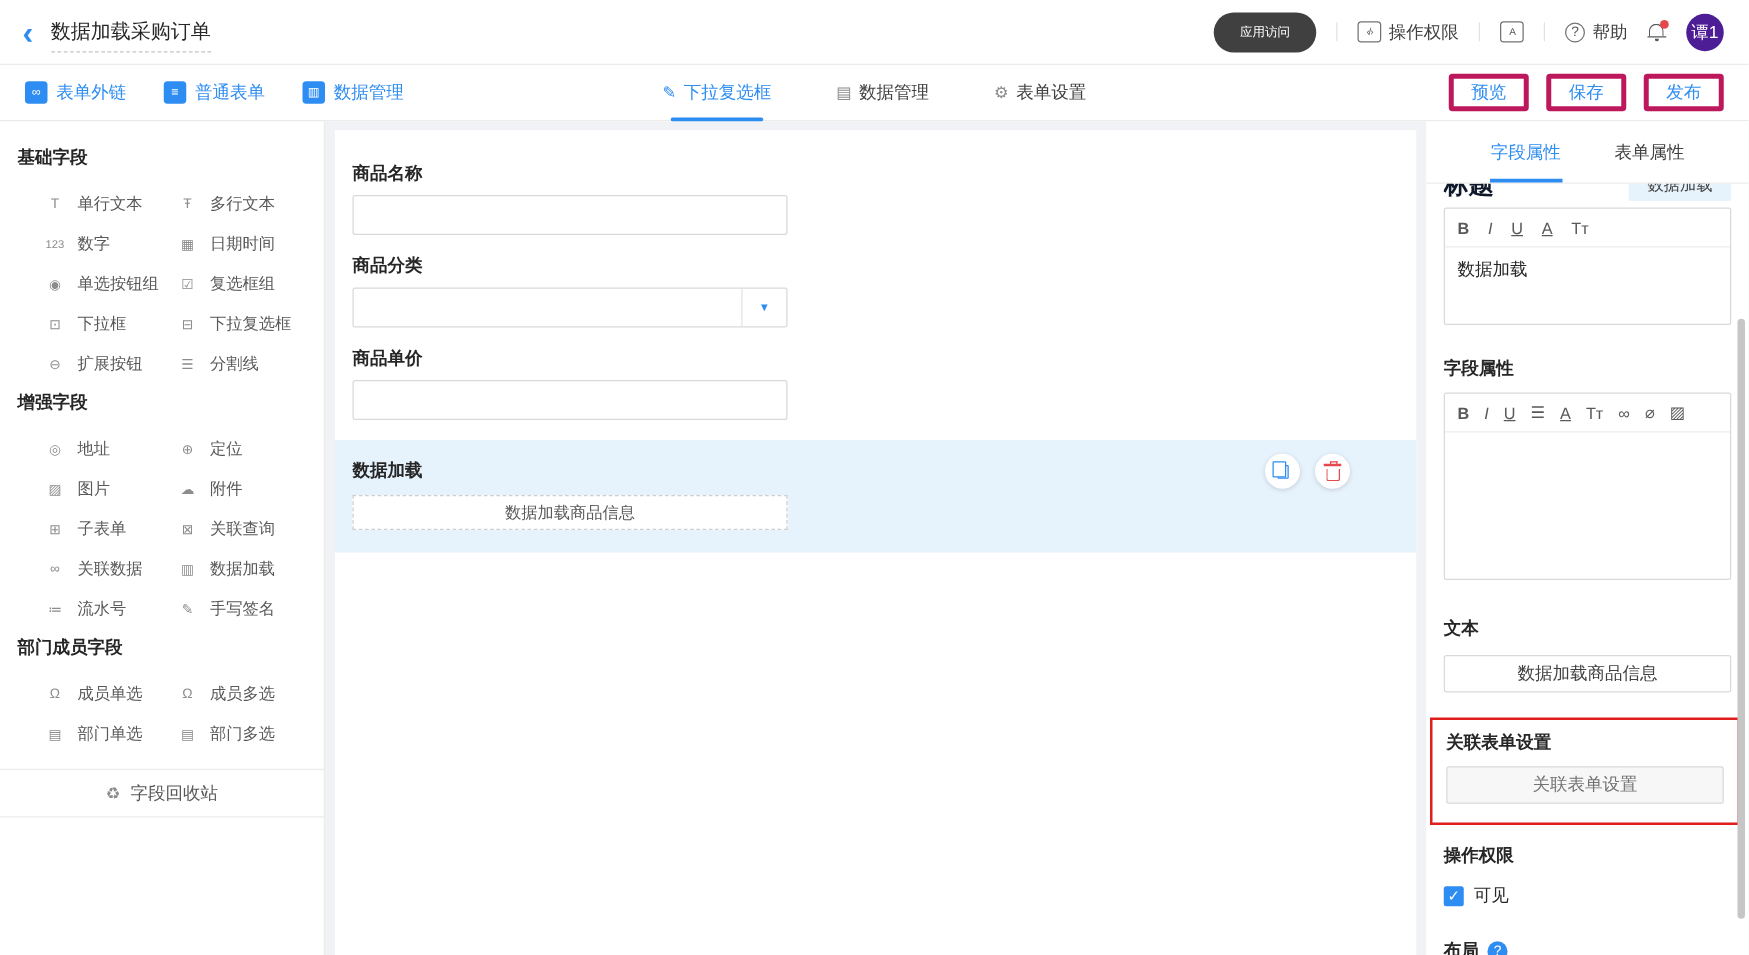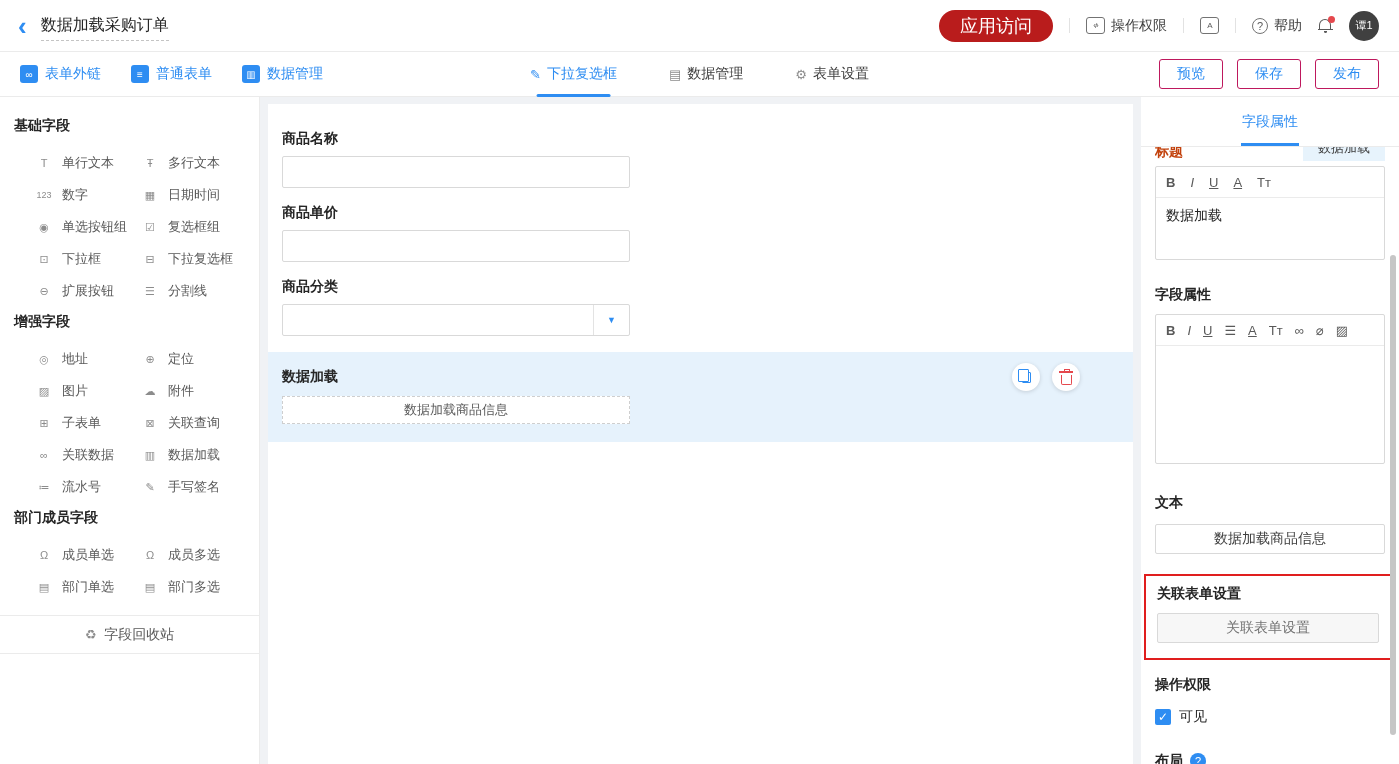--- a/index.html
+++ b/index.html
@@ -5,45 +5,45 @@
   * { margin:0; padding:0; box-sizing:border-box; }
   html,body { width:1399px; height:764px; overflow:hidden; }
   body { font-family:"Liberation Sans","DejaVu Sans",sans-serif; color:#262626; background:#fff; font-size:14px; }
 
   
   .header { height:52px; display:flex; align-items:center; padding:0 20px 0 18px; border-bottom:1px solid #ebebeb; background:#fff; }
   .back { color:#2e8df2; font-size:26px; line-height:1; cursor:pointer; margin-right:14px; font-weight:700; }
   .title-wrap { display:inline-block;text-align:center; }
   .page-title { font-size:16px; color:#262626; padding-bottom:7px; border-bottom:1px dashed #c4c4c4; }
   .header-right { margin-left:auto; display:flex; align-items:center; gap:16px; }
-  .pill-btn { background:#b91c1c; color:#fff; border:none; height:32px; padding:0 21px; border-radius:16px; font-size:18px; cursor:pointer; }
+  .pill-btn { background:#404040; color:#fff; border:none; height:32px; padding:0 21px; border-radius:16px; font-size:10px; cursor:pointer; }
   .v-div { width:1px; height:15px; background:#e2e2e2; }
   .hr-item { display:flex; align-items:center; gap:6px; color:#404040; font-size:14px; cursor:pointer; }
   .mini-box { display:inline-flex; align-items:center; justify-content:center; width:19px; height:17px; border:1px solid #737373; border-radius:3px; font-size:8px; color:#595959; letter-spacing:-1px; }
   .q-circle { display:inline-flex; align-items:center; justify-content:center; width:16px; height:16px; border:1px solid #737373; border-radius:50%; font-size:11px; color:#595959; }
   .bell { position:relative; width:15px; height:14px; cursor:pointer; }
   .bell-body { position:absolute; left:1px; top:0; width:12px; height:10px; border:1.5px solid #595959; border-bottom:none; border-radius:7px 7px 0 0; }
   .bell-base { position:absolute; left:0; top:10px; width:15px; height:1.5px; background:#595959; }
   .bell-clapper { position:absolute; left:6px; top:12px; width:3px; height:2px; background:#595959; border-radius:0 0 2px 2px; }
   .bell-dot { position:absolute; right:-2px; top:-3px; width:7px; height:7px; background:#e5484d; border-radius:50%; }
-  .avatar { width:30px; height:30px; border-radius:50%; background:#404040; color:#fff; font-size:11px; display:flex; align-items:center; justify-content:center; cursor:pointer; }
+  .avatar { width:30px; height:30px; border-radius:50%; background:#4c1d95; color:#fff; font-size:14px; display:flex; align-items:center; justify-content:center; cursor:pointer; }
 
   
   .toolbar { height:45px; display:flex; align-items:center; border-bottom:1px solid #ebebeb; background:#fff; padding:0 20px; position:relative; }
   .tb-left { display:flex; align-items:center; gap:30px; }
   .tb-item { display:flex; align-items:center; gap:7px; color:#2e8df2; font-size:14px; cursor:pointer; }
   .tb-ico { width:18px; height:18px; border-radius:3px; background:#2e8df2; color:#fff; font-size:10px; display:flex; align-items:center; justify-content:center; }
   .tb-tabs { position:absolute; left:50%; transform:translateX(-50%); display:flex; gap:52px; height:45px; }
   .tb-tab { display:flex; align-items:center; gap:6px; font-size:14px; color:#404040; cursor:pointer; position:relative; height:45px; }
   .tb-tab .tab-ico { font-size:13px; color:#8c8c8c; }
   .tb-tab.active { color:#2e8df2; }
   .tb-tab.active .tab-ico { color:#2e8df2; }
   .tb-tab.active::after { content:""; position:absolute; bottom:0; left:50%; transform:translateX(-50%); width:74px; height:3px; background:#2e8df2; border-radius:2px; }
   .tb-right { margin-left:auto; display:flex; gap:14px; }
-  .ghost-btn { width:64px; height:30px; border:1px solid #be185d; color:#2e8df2; background:#fff; border-radius:3px; font-size:14px; cursor:pointer; }
+  .ghost-btn { width:64px; height:30px; border:4px solid #be185d; color:#2e8df2; background:#fff; border-radius:3px; font-size:14px; cursor:pointer; }
 
   
   .app-body { display:flex; height:667px; background:#f0f2f5; }
 
   
   .sidebar { width:260px; background:#fff; border-right:1px solid #ebebeb; flex:none; padding-top:14px; }
   .grp-title { font-weight:700; font-size:14px; color:#262626; padding:6px 0 10px 14px; }
   .grp-title + .item-row { margin-top:2px; }
   .item-row { display:flex; padding-left:34px; height:32px; align-items:center; }
   .fld-item { display:flex; align-items:center; gap:8px; width:106px; font-size:13px; color:#595959; cursor:pointer; }
@@ -71,21 +71,21 @@
   .trash-glyph::after { content:""; position:absolute; left:2px; top:-6px; width:4px; height:2px; border:1.5px solid #e5484d; border-bottom:none; }
 
   
   .props { width:258px; background:#fff; flex:none; position:relative; overflow:hidden; }
   .props-tabs { height:50px; display:flex; padding:0 30px; border-bottom:1px solid #ebebeb; }
   .p-tab { flex:1; display:flex; align-items:center; justify-content:center; font-size:14px; color:#404040; cursor:pointer; position:relative; }
   .p-tab.active { color:#2e8df2; }
   .p-tab.active::after { content:""; position:absolute; bottom:0; left:50%; transform:translateX(-50%); width:58px; height:3px; background:#2e8df2; }
   .props-content { padding:0 14px; overflow:hidden; height:617px; }
   .ttl-row { display:flex; align-items:flex-end; justify-content:space-between; margin-top:-10px; height:24px; overflow:hidden; }
-  .ttl-label { font-weight:700; font-size:14px; color:#c2410c; }
+  .ttl-label { font-weight:700; font-size:20px; color:#0f172a; }
   .ttl-badge { background:#e7f3fc; color:#404040; font-size:13px; padding:5px 15px 4px; cursor:pointer; }
   .editor { border:1px solid #d9d9d9; border-radius:2px; margin-top:5px; }
   .ed-toolbar { display:flex; align-items:center; gap:15px; height:31px; padding:0 10px; border-bottom:1px solid #ebebeb; color:#595959; font-size:13px; }
   .ed-toolbar span { cursor:pointer; }
   .t-b { font-weight:700; }
   .t-i { font-style:italic; }
   .t-u, .t-a { text-decoration:underline; }
   .ed-body { padding:9px 10px; font-size:14px; color:#262626; }
   .sec-label { font-weight:700; font-size:14px; color:#262626; }
   .wide-btn { width:100%; height:30px; background:#fff; border:1px solid #d9d9d9; border-radius:2px; font-size:14px; color:#404040; cursor:pointer; }
@@ -298,48 +298,49 @@
     </div>
   </div>
 
   <div class="main">
     <div class="canvas">
       <div class="cv-field">
         <div class="cv-label">商品名称</div>
         <input class="cv-input" style="">
       </div>
       <div class="cv-field">
-        <div class="cv-label">商品单价</div>
-        <input class="cv-input" style="">
-      </div>
-      <div class="cv-field">
         <div class="cv-label">商品分类</div>
         <div class="cv-select">
           <span class="sel-body"></span>
           <span class="sel-caret">▼</span>
         </div>
+      </div>
+      <div class="cv-field">
+        <div class="cv-label">商品单价</div>
+        <input class="cv-input" style="">
       </div>
       <div class="cv-selected">
         <div class="cv-label">数据加载</div>
         <div class="dash-btn">数据加载商品信息</div>
         <div class="fld-actions">
           <span class="act-circle">
               <span class="copy-glyph"></span>
             </span>
           <span class="act-circle">
               <span class="trash-glyph"></span>
             </span>
         </div>
       </div>
     </div>
   </div>
 
   <div class="props">
     <div class="props-tabs">
       <span class="p-tab active">字段属性</span>
+      <span class="p-tab">表单属性</span>
     </div>
     <div class="props-content">
       <div class="ttl-row">
         <span class="ttl-label">标题</span>
         <span class="ttl-badge">数据加载</span>
       </div>
       <div class="editor">
         <div class="ed-toolbar">
           <span class="t-b">B</span>
           <span class="t-i">I</span>

